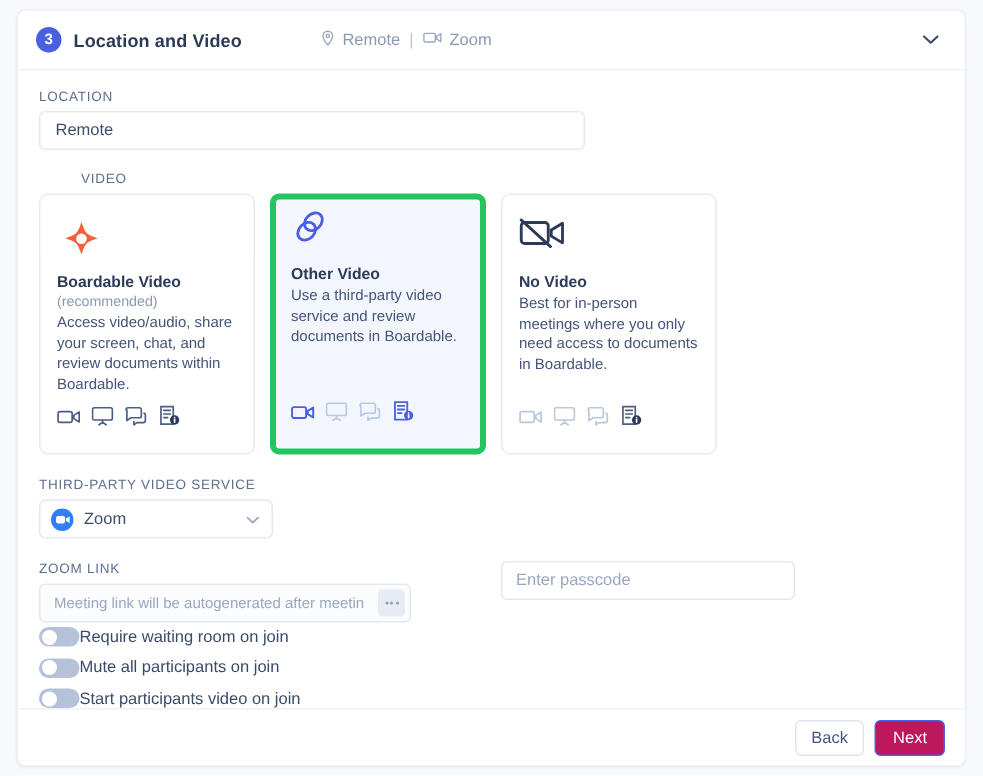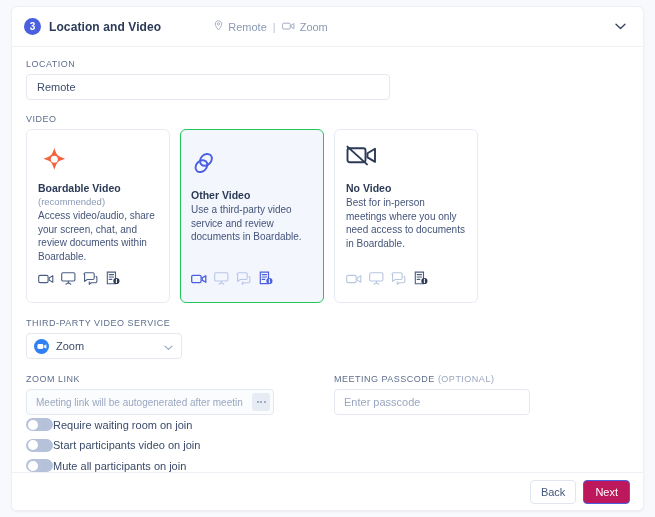--- a/index.html
+++ b/index.html
@@ -93,40 +93,40 @@
     background: #fff;
     font-size: 11px;
     color: #3e4d6b;
     padding: 0 10px;
     line-height: 24px;
     outline: none;
     font-family: "Liberation Sans", sans-serif;
   }
 
   
-  .video-label { margin-top: 14px; }
+  .video-label { margin-top: 14px; margin-left: 28px; }
   .cards-row {
     display: flex;
     gap: 10px;
     margin-top: 2px;
   }
   .vcard {
     width: 144px;
     height: 174px;
     border: 1px solid #e6eaf2;
     border-radius: 6px;
     background: #fff;
     padding: 13px 11px 0 11px;
     position: relative;
     cursor: pointer;
   }
   .vcard.selected {
-    border: 1px solid #22c55e;
+    border: 4px solid #22c55e;
     background: #f4f6fe;
-    padding: 20px 10px 0 10px;
+    padding: 5px 10px 0 10px;
   }
   .vcard-icon { height: 34px; margin-bottom: 5px; }
   .vcard-title {
     font-size: 10.5px;
     font-weight: bold;
     color: #2b3a57;
     line-height: 13px;
   }
   .vcard-title .recommended {
     font-weight: normal;
@@ -485,47 +485,43 @@
             <span class="copy-btn">
               <span class="dot-row">
                 <span class="dot"></span>
                   <span class="dot"></span>
                   <span class="dot"></span>
               </span>
             </span>
           </div>
         </div>
         <div class="col-right">
-          <div class="field-label">
-            <span>MEETING PASSCODE</span>
-            <span class="optional">(OPTIONAL)</span>
-          </div>
           <input class="passcode-input" type="text" placeholder="Enter passcode" style="">
         </div>
       </div>
 
       
       <div>
         <div class="setting-row">
           <span class="toggle">
               <span class="knob"></span>
             </span>
           <span class="setting-text">Require waiting room on join</span>
         </div>
         <div class="setting-row">
           <span class="toggle">
               <span class="knob"></span>
             </span>
-          <span class="setting-text">Start participants video on join</span>
+          <span class="setting-text">Mute all participants on join</span>
         </div>
         <div class="setting-row">
           <span class="toggle">
               <span class="knob"></span>
             </span>
-          <span class="setting-text">Mute all participants on join</span>
+          <span class="setting-text">Start participants video on join</span>
         </div>
         <div class="setting-row">
           <span class="toggle">
               <span class="knob"></span>
             </span>
           <span class="setting-text">Start host video on join</span>
         </div>
         <div class="setting-row">
           <span class="toggle">
               <span class="knob"></span>

